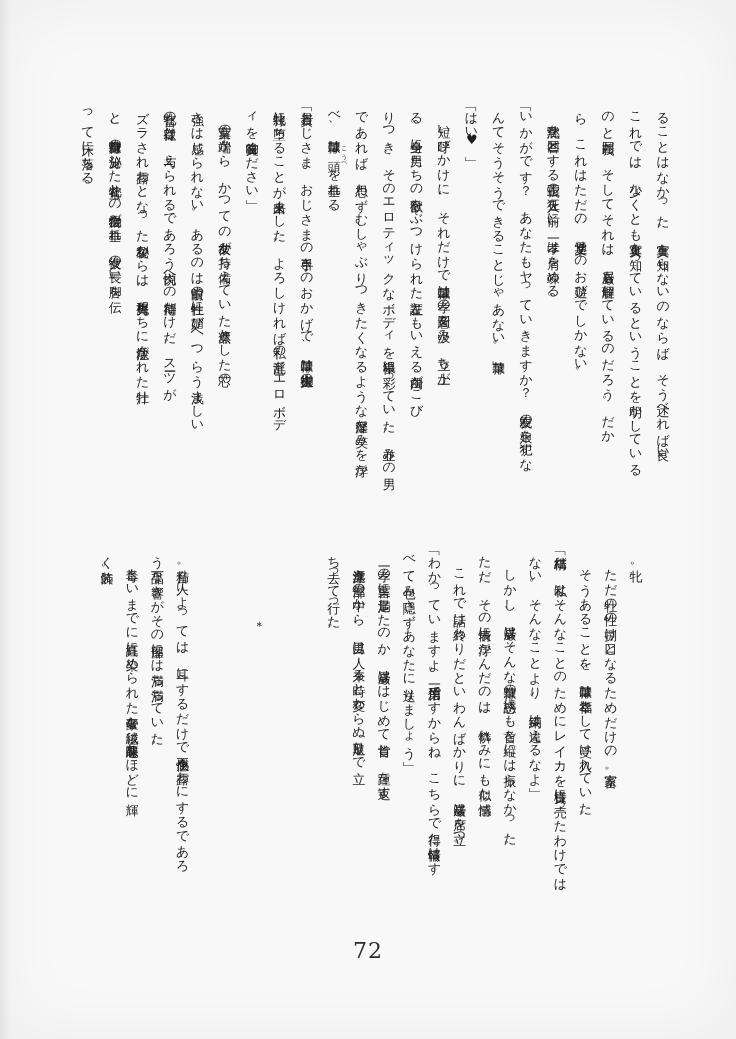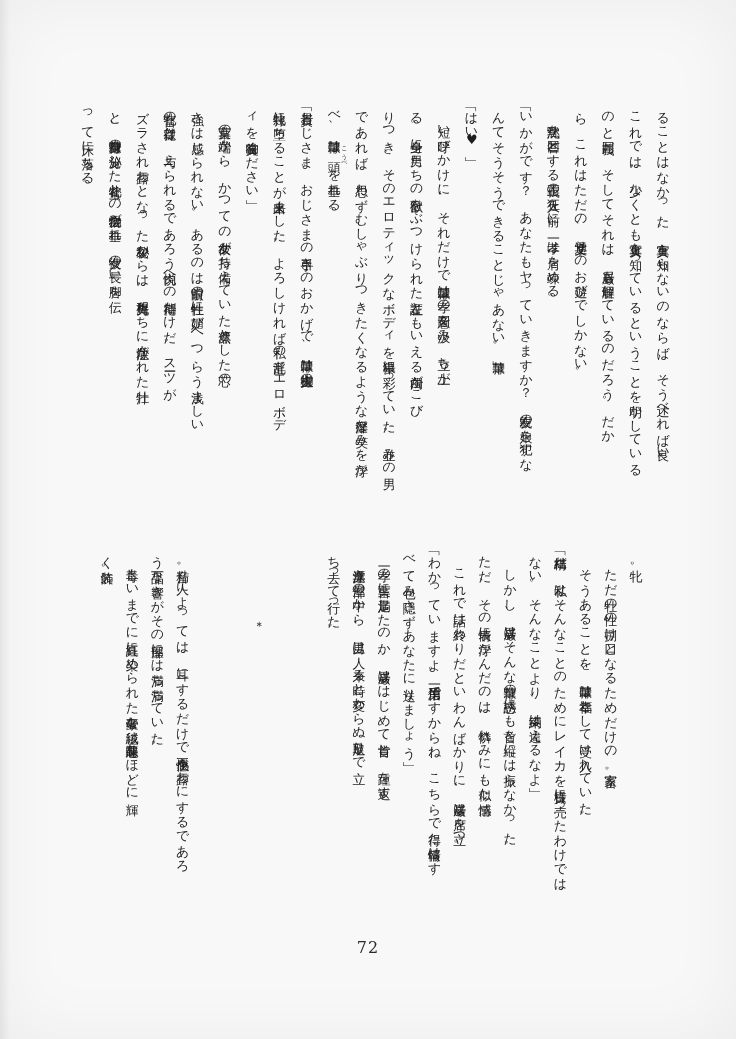--- a/index.html
+++ b/index.html
@@ -47,21 +47,21 @@
     font-size: 12px;
   }
   ruby rt {
     font-size: 6px;
     letter-spacing: 0;
   }
   #page-number {
     position: absolute;
     top: 938px; left: 336px; width: 64px;
     text-align: center;
-    font-size: 16px;
+    font-size: 22px;
     letter-spacing: 1px;
     color: #2a2a2a;
   }
 </style>
 </head>
 <body>
 
 <div class="edge-shade"></div>
 
 <div id="top-block" class="vblock">

